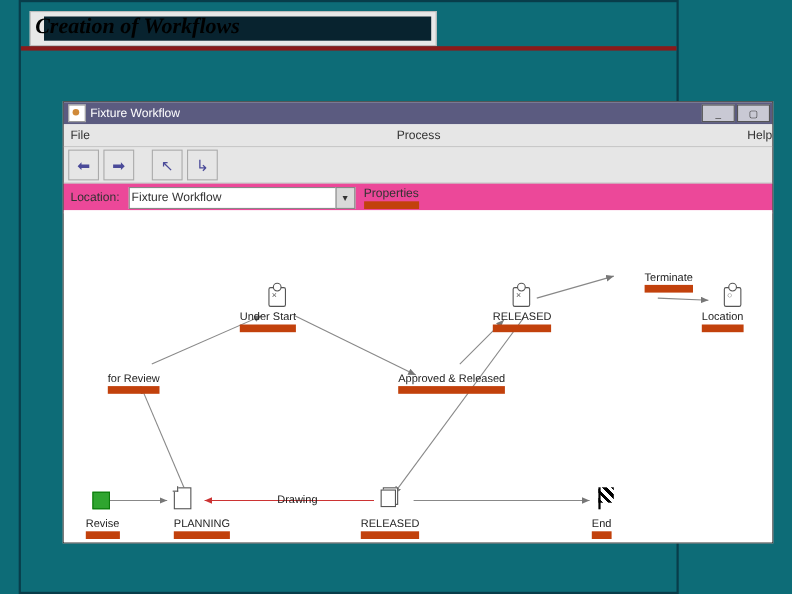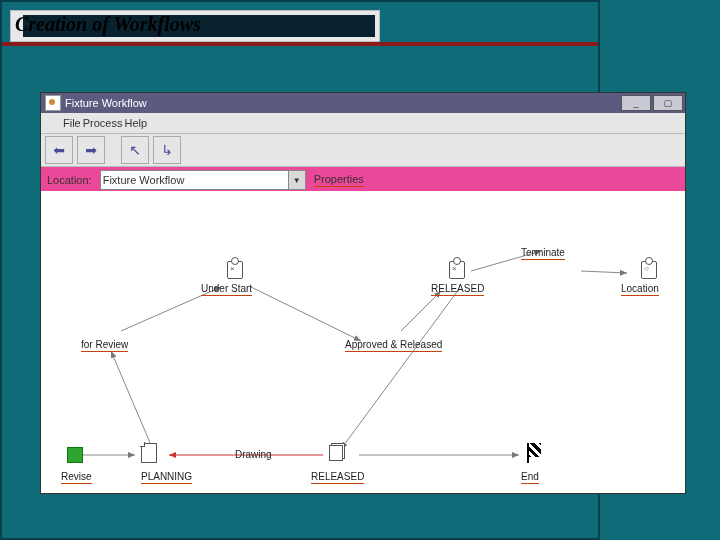--- a/index.html
+++ b/index.html
@@ -1,39 +1,39 @@
 <!DOCTYPE html>
 <html><head>
 <meta charset="utf-8">
 <style>
   html,body{margin:0;padding:0;width:720px;height:540px;font-family:Verdana,Geneva,sans-serif;background:#0d6c77;}
-  .slide{position:relative;width:600px;height:540px;box-sizing:border-box;border:2px solid #083d4a;background:#0d6c77;}
+  .slide{position:relative;width:600px;height:540px;box-sizing:border-box;border:2px solid #083d4a;background:#0d6c77;margin-left:17px;}
   
   .title-wrap{position:absolute;left:8px;top:8px;width:368px;height:30px;background:#e8e8e8;border:1px solid #bbb;}
   .title-dark{position:absolute;left:12px;top:4px;right:4px;height:22px;background:#08232f;}
   .title-txt{position:absolute;left:4px;top:2px;font-style:italic;font-family:"Times New Roman",serif;font-size:20px;font-weight:bold;color:#000;}
   .red-rule{position:absolute;left:0;right:0;top:40px;height:4px;background:#8a1a1a;}
   .subtitle{position:absolute;left:28px;top:56px;font-family:"Times New Roman",serif;font-size:20px;color:#000;}
   
   .appwin{position:absolute;left:38px;top:90px;width:644px;height:400px;background:#fff;border:1px solid #333;}
   .appwin .win-title{height:20px;background:#5b5b80;color:#fff;font-size:11px;display:flex;align-items:center;padding-left:4px;}
   .java-cup{width:14px;height:14px;background:#fff;border:1px solid #999;margin-right:4px;position:relative;}
   .java-cup::after{content:"";position:absolute;left:3px;top:3px;width:6px;height:6px;background:#d08a3a;border-radius:50%;}
   .win-btns{position:absolute;right:2px;top:2px;display:flex;gap:2px;}
   .win-btns span{width:28px;height:14px;background:#c9c9d4;border:1px solid #555;font-size:9px;display:flex;align-items:center;justify-content:center;color:#333;}
-  .menubar{height:20px;background:#e6e6e6;border-bottom:1px solid #bbb;font-size:11px;display:flex;align-items:center;gap:2px;padding-left:22px;color:#333;}
+  .menubar{height:20px;background:#e6e6e6;border-bottom:1px solid #bbb;font-size:11px;display:flex;align-items:center;gap:30px;padding-left:6px;color:#333;justify-content:space-between;}
   .toolbar{height:32px;background:#e6e6e6;border-bottom:1px solid #bbb;display:flex;align-items:center;padding-left:4px;gap:4px;}
   .tbtn{width:26px;height:26px;background:#e6e6e6;border:1px solid #aaa;display:flex;align-items:center;justify-content:center;font-size:14px;color:#4a4a99;}
   .tsep{width:8px;}
   .locbar{height:26px;background:#ec4899;border-bottom:1px solid #bbb;display:flex;align-items:center;padding-left:6px;font-size:11px;color:#333;gap:8px;}
   .loc-combo{display:flex;align-items:center;width:200px;height:18px;border:1px solid #888;background:#fff;font-size:11px;padding:0 2px;position:relative;}
   .loc-combo .dd{position:absolute;right:-1px;top:-1px;width:16px;height:18px;border:1px solid #888;background:#d9d9d9;display:flex;align-items:center;justify-content:center;font-size:8px;}
   .canvas{position:absolute;left:0;right:0;top:98px;bottom:0;background:#fff;overflow:hidden;}
   .node-lbl{position:absolute;font-size:10px;color:#222;text-align:center;}
-  .underlined{border-bottom:1px solid #c2410c;padding-bottom:1px;text-align:right;}
+  .underlined{border-bottom:7px solid #c2410c;padding-bottom:1px;text-align:right;}
   .node-icon{position:absolute;width:16px;height:16px;}
   .person{width:14px;height:16px;border:1px solid #555;background:#fff;position:relative;border-radius:2px;}
   .person::before{content:"";position:absolute;left:3px;top:-5px;width:6px;height:6px;border:1px solid #555;border-radius:50%;background:#fff;}
   .person .xmark{position:absolute;left:2px;top:2px;font-size:8px;color:#555;}
   .doc{width:14px;height:18px;border:1px solid #555;background:#fff;}
   .doc::after{content:"";position:absolute;left:-1px;top:-1px;width:4px;height:4px;border-right:1px solid #555;border-bottom:1px solid #555;background:#fff;}
   .stack{width:16px;height:16px;position:relative;}
   .stack div{position:absolute;width:12px;height:14px;border:1px solid #555;background:#fff;}
   .stack div:nth-child(1){left:2px;top:0;}
   .stack div:nth-child(2){left:0;top:2px;}
@@ -147,20 +147,20 @@
       <div class="node-icon" style="left:486px;top:252px">
           <div class="flag"></div>
         </div>
 
       <div class="node-lbl underlined" style="left:20px;top:280px">Revise</div>
       <div class="node-lbl underlined" style="left:100px;top:280px">PLANNING</div>
       <div class="node-lbl underlined" style="left:40px;top:148px">for Review</div>
       <div class="node-lbl underlined" style="left:160px;top:92px">Under Start</div>
       <div class="node-lbl underlined" style="left:304px;top:148px">Approved &amp; Released</div>
       <div class="node-lbl underlined" style="left:390px;top:92px">RELEASED</div>
-      <div class="node-lbl underlined" style="left:480px;top:56px">Terminate</div>
+      <div class="node-lbl underlined" style="left:528px;top:56px">Terminate</div>
       <div class="node-lbl underlined" style="left:580px;top:92px">Location</div>
       <div class="node-lbl" style="left:194px;top:258px">Drawing</div>
       <div class="node-lbl underlined" style="left:270px;top:280px">RELEASED</div>
       <div class="node-lbl underlined" style="left:480px;top:280px">End</div>
     </div>
   </div>
 </div>
 
 </body></html>

